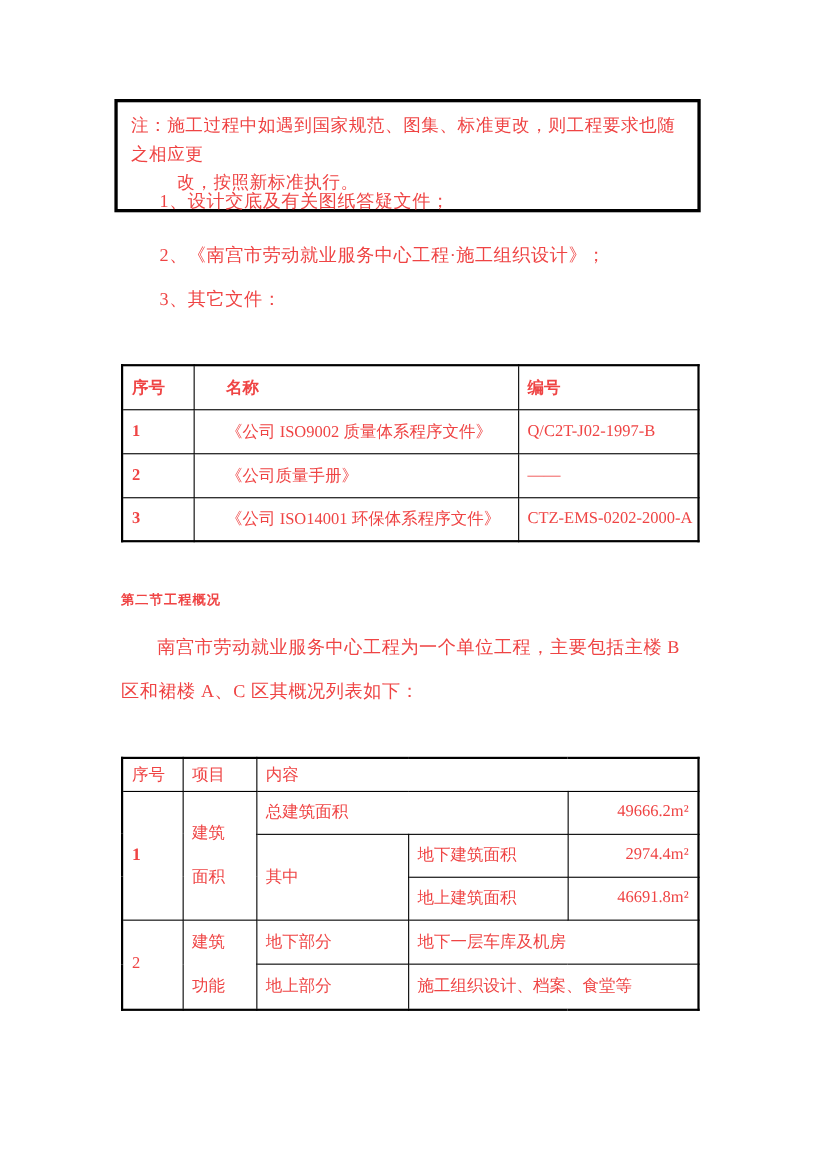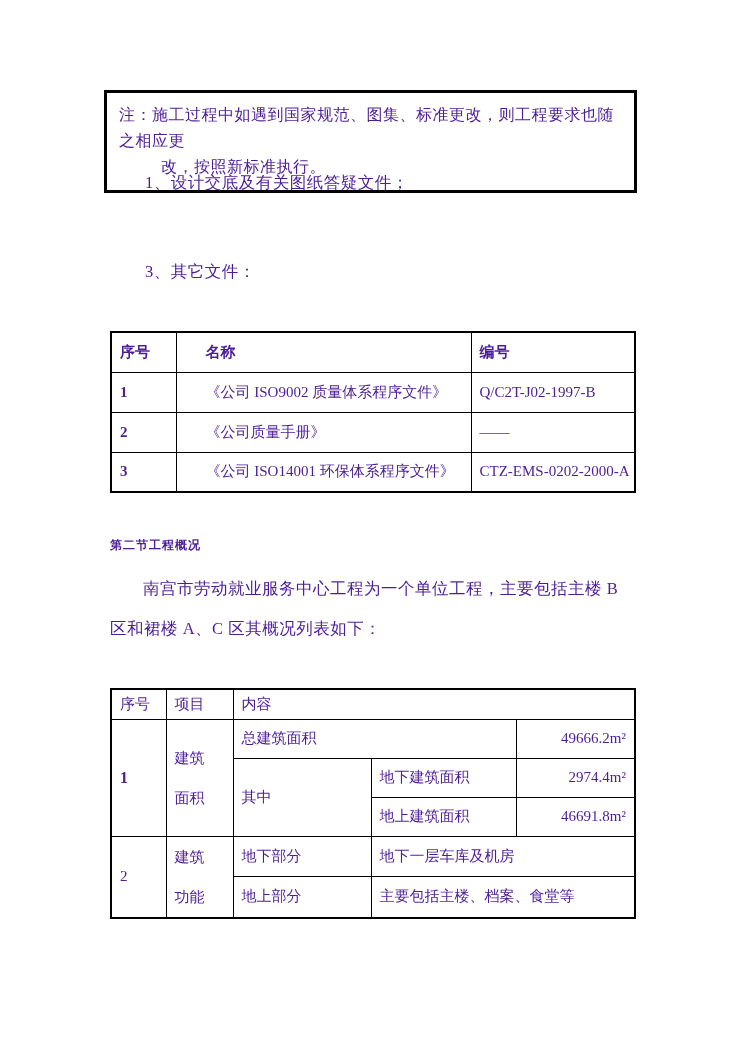--- a/index.html
+++ b/index.html
@@ -2,21 +2,21 @@
 <html><head>
 <meta charset="utf-8">
 <style>
   * { box-sizing: border-box; }
   html, body { margin: 0; padding: 0; background: #ffffff; }
   .page {
     position: relative;
     width: 744px;
     height: 1052px;
     background: #ffffff;
-    color: #4c1d95;
+    color: #ef4444;
     font-family: "Liberation Serif", "DejaVu Serif", serif;
     overflow: hidden;
   }
 
   
   .note-box {
     position: absolute;
     left: 104px;
     top: 90px;
     width: 533px;
@@ -108,20 +108,21 @@
 <body>
 
 <div class="page">
 
   <div class="note-box">
     <div>注：施工过程中如遇到国家规范、图集、标准更改，则工程要求也随之相应更</div>
     <div class="note-line2">改，按照新标准执行。</div>
   </div>
 
   <div class="list-item li-1">1、设计交底及有关图纸答疑文件；</div>
+  <div class="list-item li-2">2、《南宫市劳动就业服务中心工程·施工组织设计》；</div>
   <div class="list-item li-3">3、其它文件：</div>
 
   <table class="doc-table">
     <colgroup>
       <col style="width:65px">
       <col style="width:295px">
       <col style="width:164px">
     </colgroup>
     <tbody>
         <tr class="hdr">
@@ -187,18 +188,18 @@
       <td rowspan="2">2</td>
       <td rowspan="2" class="two-line">
         <span>建筑</span>
         <span>功能</span>
       </td>
       <td>地下部分</td>
       <td colspan="2">地下一层车库及机房</td>
     </tr>
     <tr class="row">
       <td>地上部分</td>
-      <td colspan="2">主要包括主楼、档案、食堂等</td>
+      <td colspan="2">施工组织设计、档案、食堂等</td>
     </tr>
   </tbody>
     </table>
 
 </div>
 
 </body></html>

